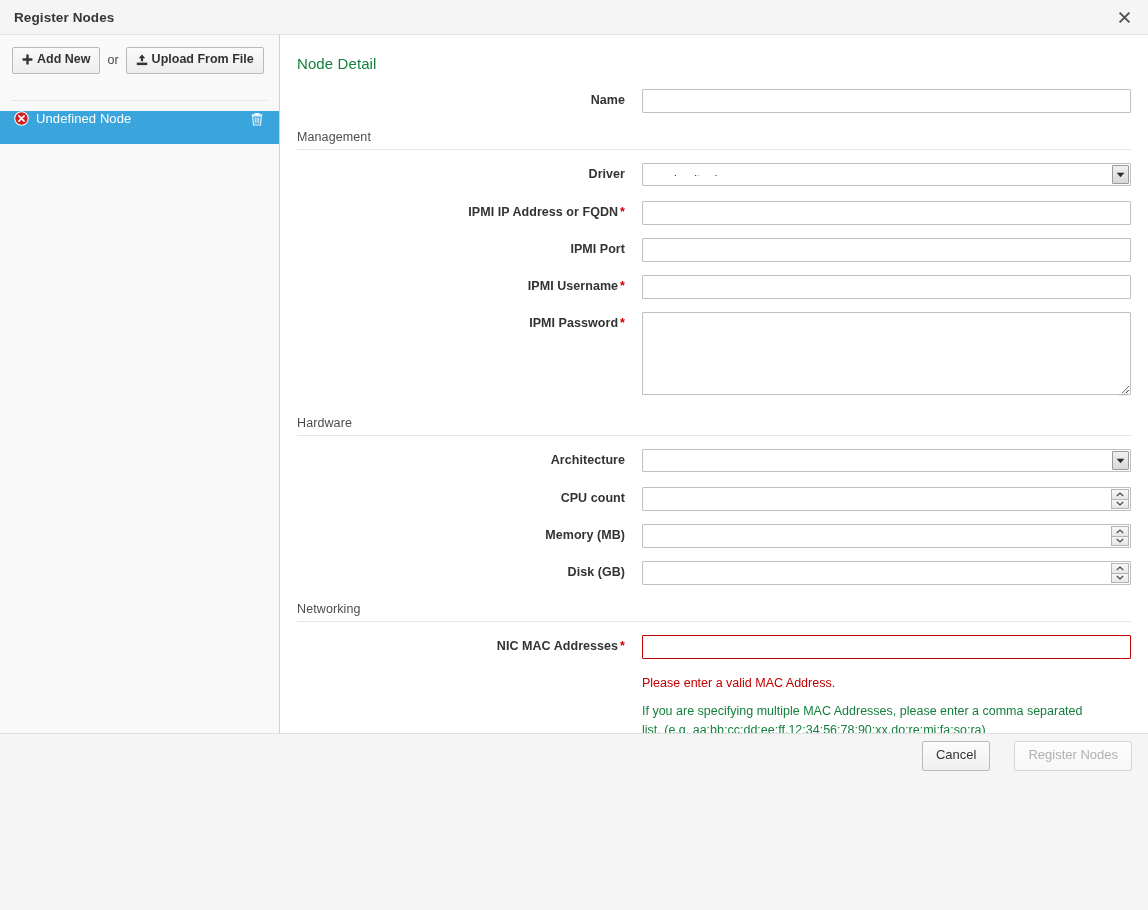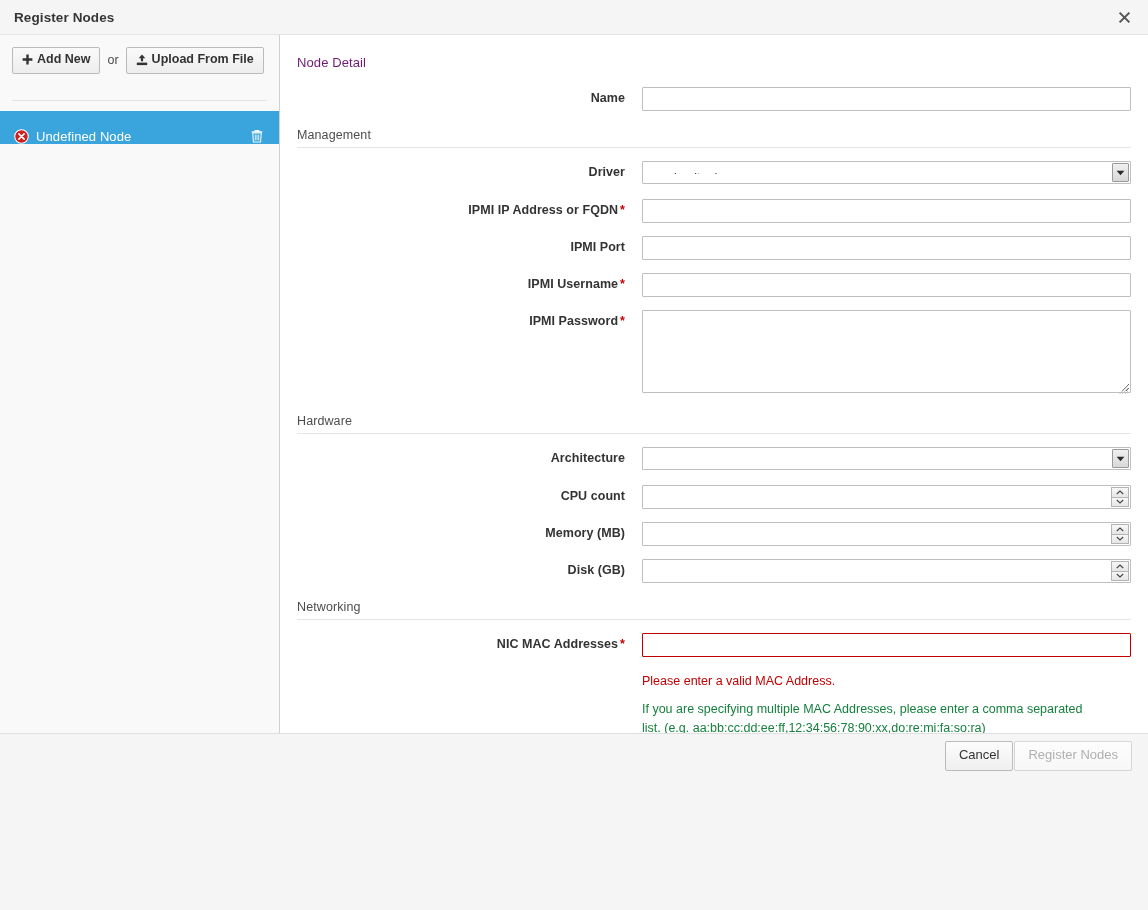--- a/index.html
+++ b/index.html
@@ -101,21 +101,21 @@
     margin: 12px 12px 0 12px;
     border-top: 1px solid #e3e3e3;
   }
 
   .node-item {
     position: relative;
     height: 33px;
     margin-top: 10px;
     background: #39a5dc;
     display: flex;
-    align-items: flex-end;
+    align-items: flex-start;
     padding: 0 14px 0 14px;
     cursor: pointer;
   }
   .node-item::after {
     content: "";
     position: absolute;
     left: 280px;
     top: 0;
     width: 0; height: 0;
     border-top: 16.5px solid transparent;
@@ -146,22 +146,22 @@
     flex: 1;
     background: #ffffff;
     overflow: hidden;
     padding: 0 17px 0 0;
     position: relative;
   }
   .panel-inner {
     padding: 0 0 0 0;
   }
   .panel-title {
-    font-size: 13px;
-    color: #701a75;
+    font-size: 15px;
+    color: #15803d;
     padding: 20px 0 0 17px;
     letter-spacing: 0.1px;
   }
   .section {
     margin-top: 17px;
     padding-left: 17px;
   }
   .section-head {
     font-size: 12.5px;
     color: #4d4d4d;
@@ -259,21 +259,21 @@
 
   
   .footer {
     height: 44px;
     min-height: 44px;
     background: #f5f5f5;
     display: flex;
     align-items: center;
     justify-content: flex-end;
     padding: 0 16px 0 0;
-    gap: 1px;
+    gap: 24px;
   }
   .fbtn {
     background-image: linear-gradient(to bottom, #fcfcfc, #efefef);
     border: 1px solid #bbbbbb;
     border-radius: 2px;
     padding: 6px 13px 7px 13px;
     font-size: 13px;
     color: #333333;
     cursor: pointer;
     font-family: "Liberation Sans", sans-serif;

